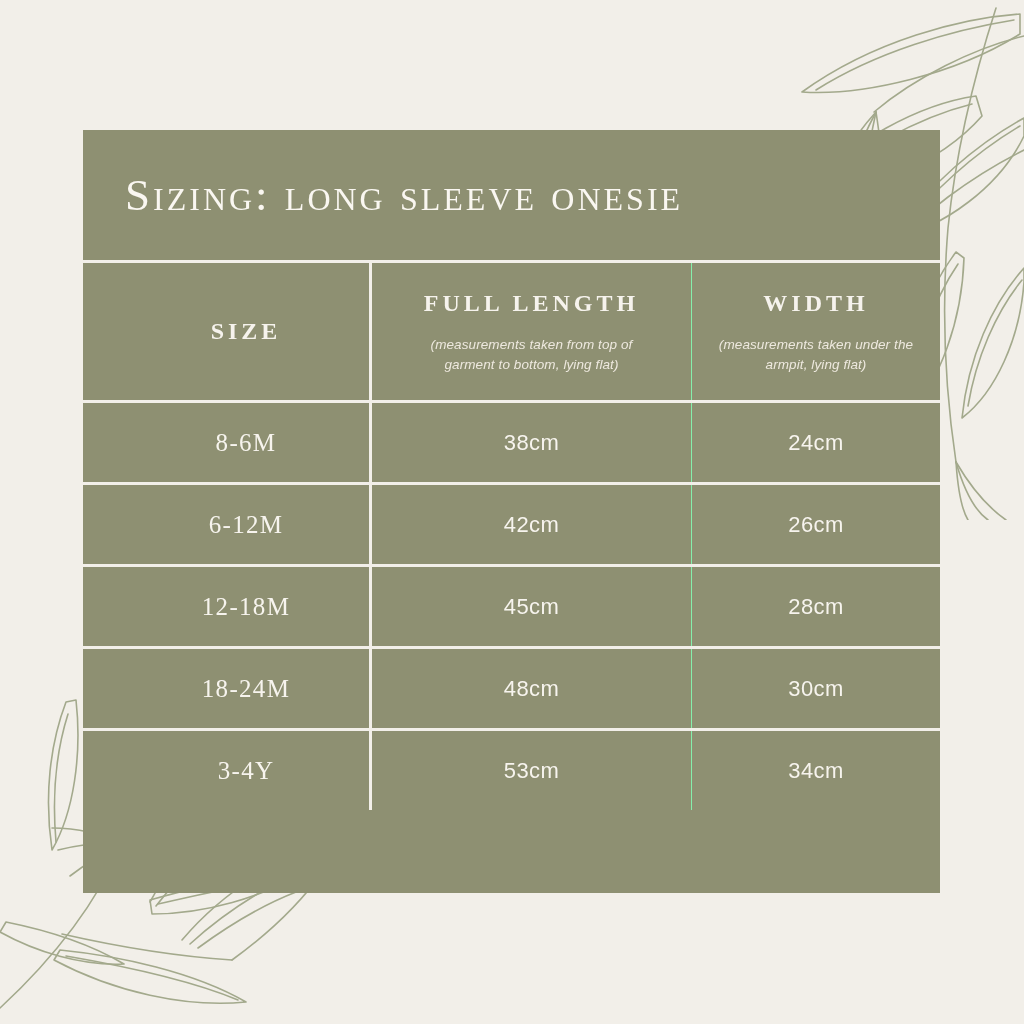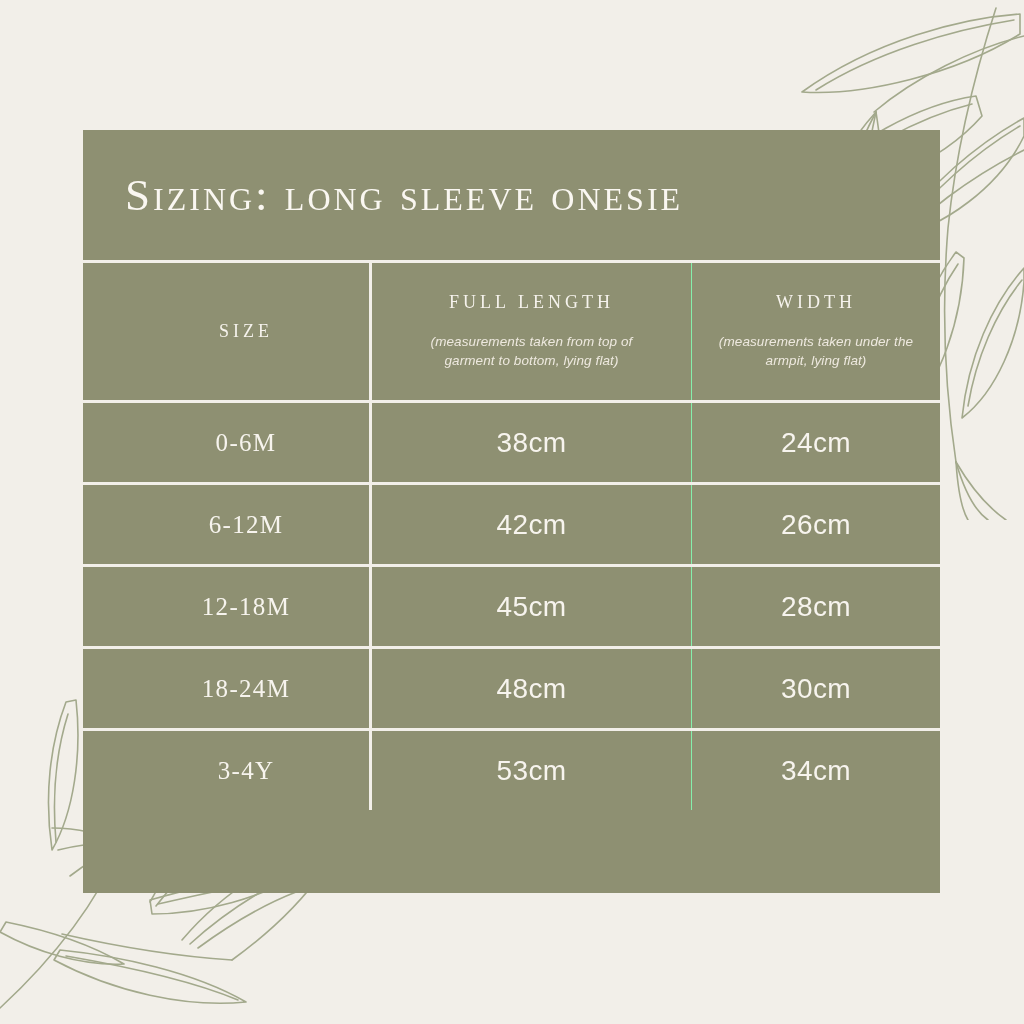--- a/index.html
+++ b/index.html
@@ -103,22 +103,22 @@
   }
   .cell.c2 {
     flex: 1 1 auto;
     border-left: 1px solid #86efac;
   }
 
   
   #header-row { flex: 0 0 140px; height: 140px; }
   .col-head {
     font-family: "Liberation Serif", "DejaVu Serif", serif;
-    font-size: 18px;
-    font-weight: 400;
+    font-size: 24px;
+    font-weight: 700;
     letter-spacing: 4.0px;
     color: #f6f3ed;
     text-transform: uppercase;
     line-height: 1.2;
   }
   .col-sub {
     margin-top: 18px;
     font-family: "Liberation Sans", sans-serif;
     font-style: italic;
     font-size: 13.5px;
@@ -136,21 +136,21 @@
     font-family: "Liberation Serif", "DejaVu Serif", serif;
     font-variant: small-caps;
     font-size: 25px;
     font-weight: 400;
     letter-spacing: 1.3px;
     color: #f7f4ee;
     line-height: 1;
   }
   .measure {
     font-family: "Liberation Sans", sans-serif;
-    font-size: 28px;
+    font-size: 22px;
     font-weight: 400;
     letter-spacing: 0.4px;
     color: #f7f4ee;
     line-height: 1;
   }
 </style>
 </head>
 <body>
 
 <div id="canvas">
@@ -241,21 +241,21 @@
 
       <div class="cell c2">
         <div class="col-head">WIDTH</div>
         <div class="col-sub">(measurements taken under the armpit, lying flat)</div>
       </div>
 
     </div>
 
     <div class="row body-row">
       <div class="cell c0">
-        <div class="size-label">0-6M</div>
+        <div class="size-label">8-6M</div>
       </div>
       <div class="cell c1">
         <div class="measure">38cm</div>
       </div>
       <div class="cell c2">
         <div class="measure">24cm</div>
       </div>
     </div>
 
     <div class="row body-row">

